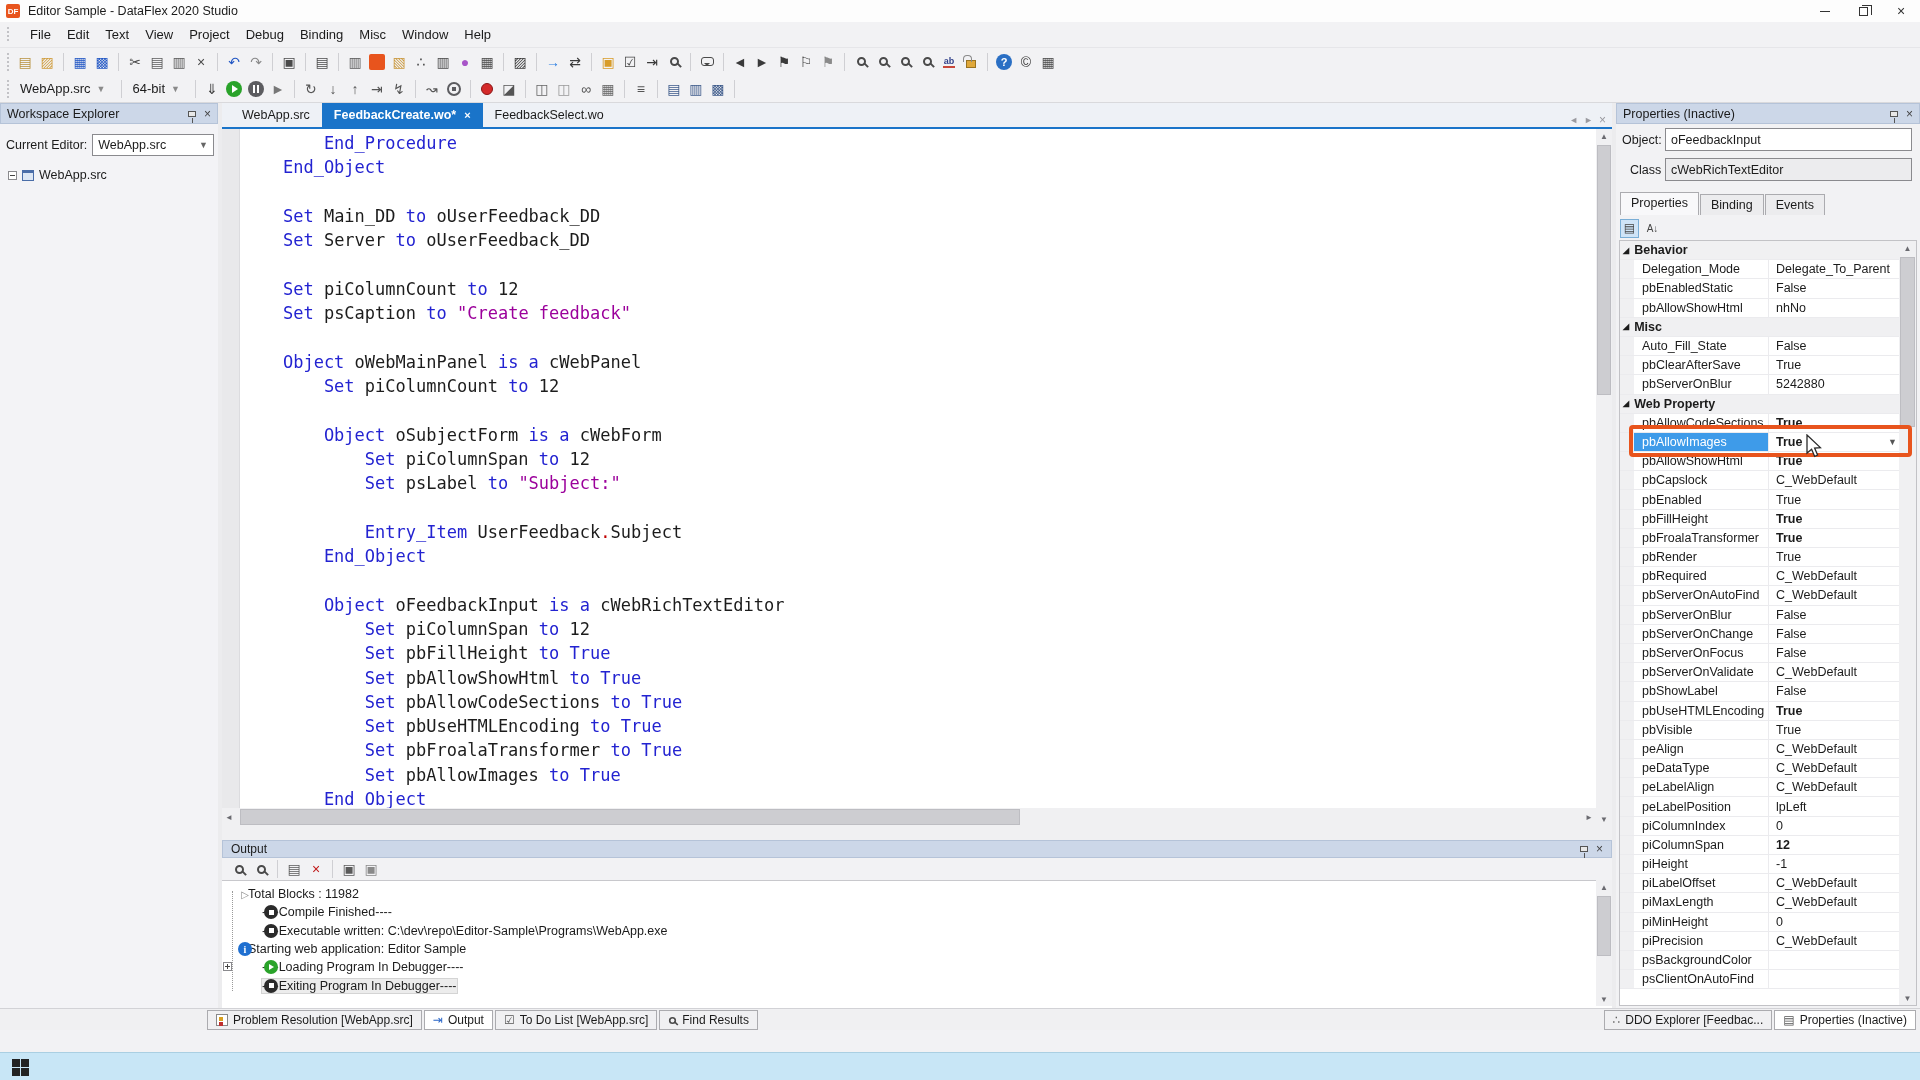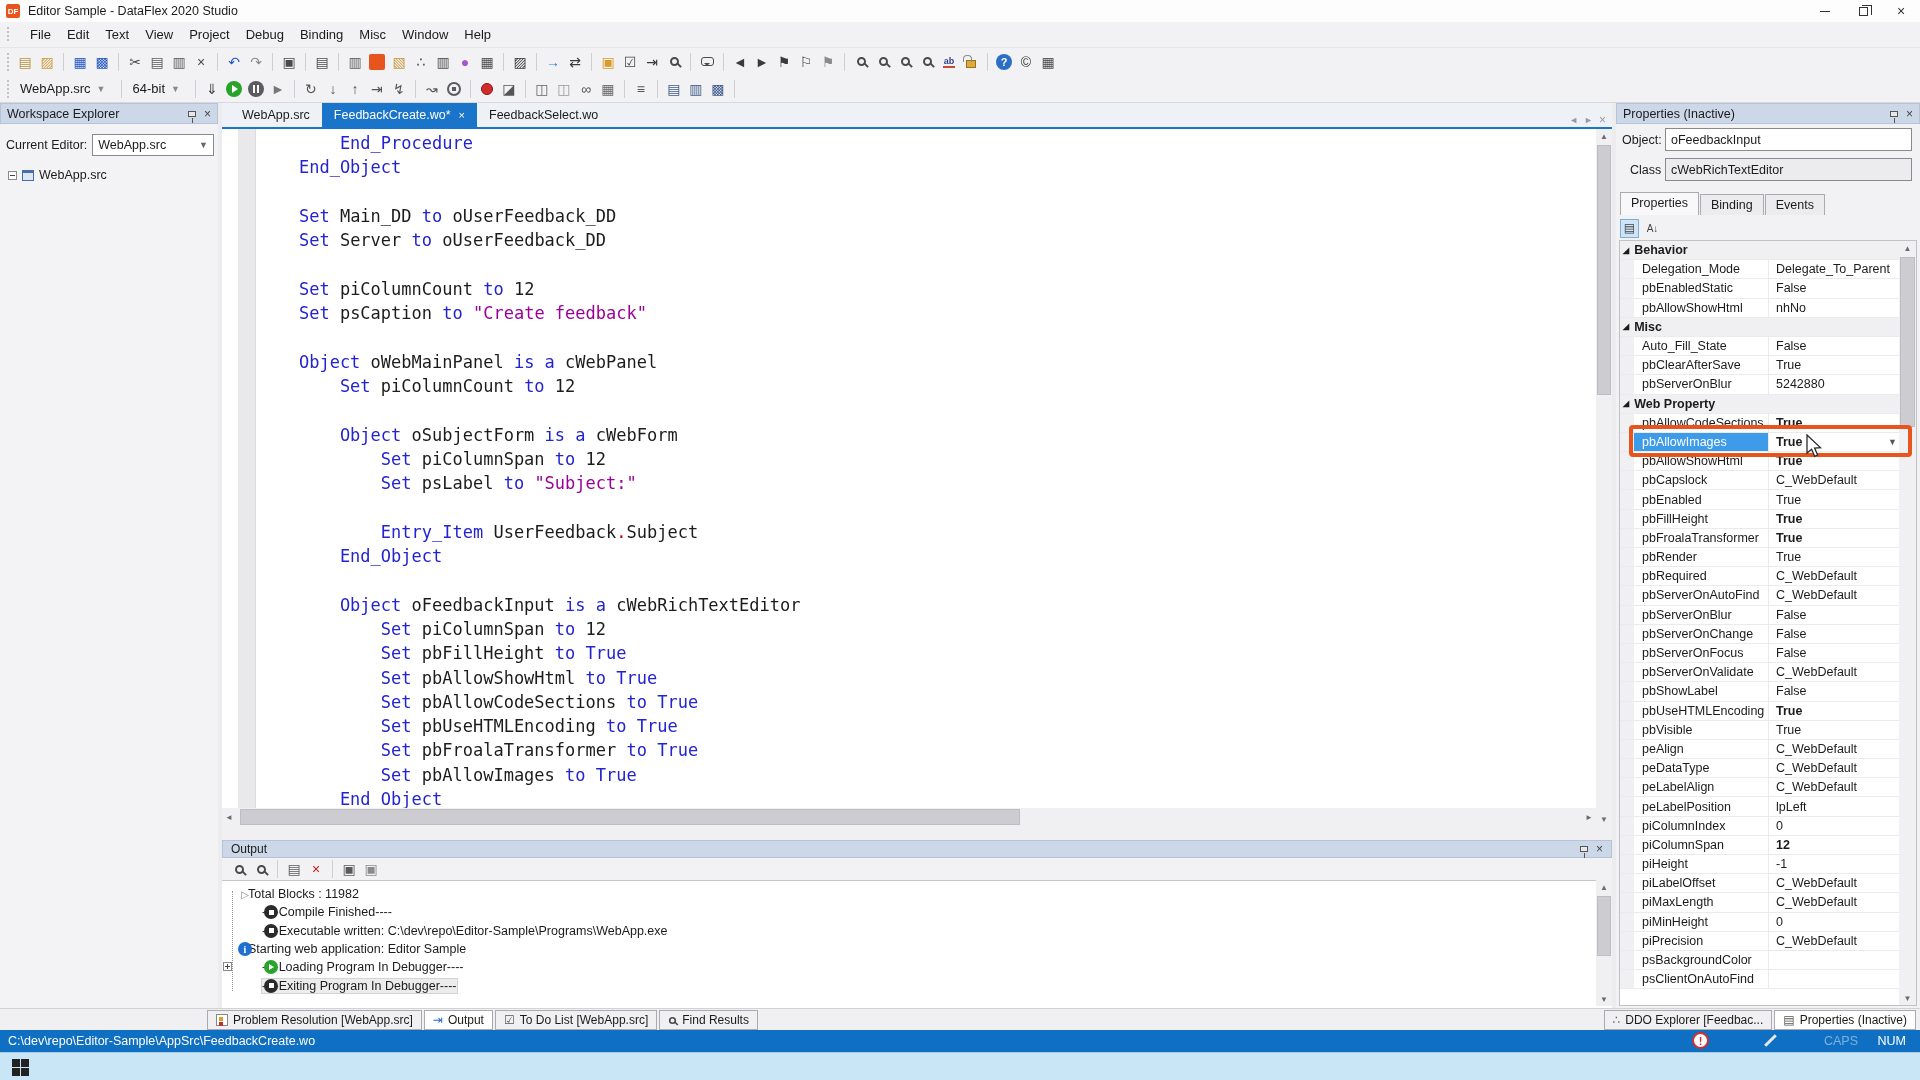--- a/index.html
+++ b/index.html
@@ -82,26 +82,26 @@
   .exp-box { width:9px; height:9px; border:1px solid #8a8a8e; background:#fff; position:relative; margin-right:5px; flex:none;}
   .exp-box:before { content:""; position:absolute; left:1px; top:3px; width:5px; height:1px; background:#444;}
   .exp-box.plus:after { content:""; position:absolute; left:3px; top:1px; width:1px; height:5px; background:#444;}
   .ws-item-icon { width:12px; height:11px; border:1px solid #4a6da8; background:#dce6f4; border-top:3px solid #4a6da8; margin-right:5px;}
 
   
   #center { position:absolute; left:222px; top:103px; width:1390px; height:905px; background:#fff; }
   #tabbar { position:absolute; left:0; top:0; width:1390px; height:26px; background:#eef1f6;
     border-bottom:2px solid #1a74c9; display:flex; align-items:flex-end; padding-left:8px; }
   .etab { height:24px; display:flex; align-items:center; padding:0 12px; color:#1b1b1b; font-size:12.5px; }
-  .etab.active { background:#1a74c9; color:#fff; }
+  .etab.active { background:#1a74c9; color:#fff;font-weight:bold; }
   .etab .tab-x { margin-left:8px; font-size:11px; }
   #tab-controls { margin-left:auto; display:flex; align-items:center; padding-right:6px; color:#9a9aa0; font-size:9px; }
   #tab-controls span { margin-left:6px; }
 
-  #editor { position:absolute; left:16px; top:26px; width:1374px; height:679px; background:#fff; overflow:hidden; }
+  #editor { position:absolute; left:0; top:26px; width:1374px; height:679px; background:#fff; overflow:hidden; }
   #gutter { position:absolute; left:0; top:0; width:18px; height:679px; background:#e9e9eb; border-right:1px solid #dcdcdf; }
   #code { position:absolute; left:20px; top:2px; font-family:"DejaVu Sans Mono",monospace; font-size:17px; line-height:24.3px; white-space:pre; }
   .tk-k { color:#2323d1; }
   .tk-i { color:#1c1c1c; }
   .tk-s { color:#9b009b; }
   .tk-d { color:#c00000; }
 
   .sb-track { background:#f0f0f2; position:absolute; }
   .sb-arrow { color:#6a6a70; font-size:8px; display:flex; align-items:center; justify-content:center; }
   .sb-thumb { background:#cdcdd1; border:1px solid #bdbdc2; position:absolute; }
@@ -907,29 +907,20 @@
           <span class="bic bic-glyph" style="color: rgb(85, 85, 85);">∴</span>
           <span>DDO Explorer [Feedbac...</span>
         </span>
         <span class="btab active">
           <span class="bic bic-glyph" style="color: rgb(85, 85, 85);">▤</span>
           <span>Properties (Inactive)</span>
         </span>
       </div>
   </div>
 
-  <div id="statusbar">
-    <span id="status-path">C:\dev\repo\Editor-Sample\AppSrc\FeedbackCreate.wo</span>
-    <span class="st-abs" style="left:1692px;">
-        <span class="ic-err-badge">!</span>
-      </span>
-    <span class="st-abs" style="left:1762px;"><span class="ic-ban"></span></span>
-    <span id="status-caps">CAPS</span>
-    <span id="status-num">NUM</span>
-  </div>
 
   <div id="taskbar">
     <span class="win-logo">
         <span></span>
         <span></span>
         <span></span>
         <span></span>
       </span>
   </div>
 

